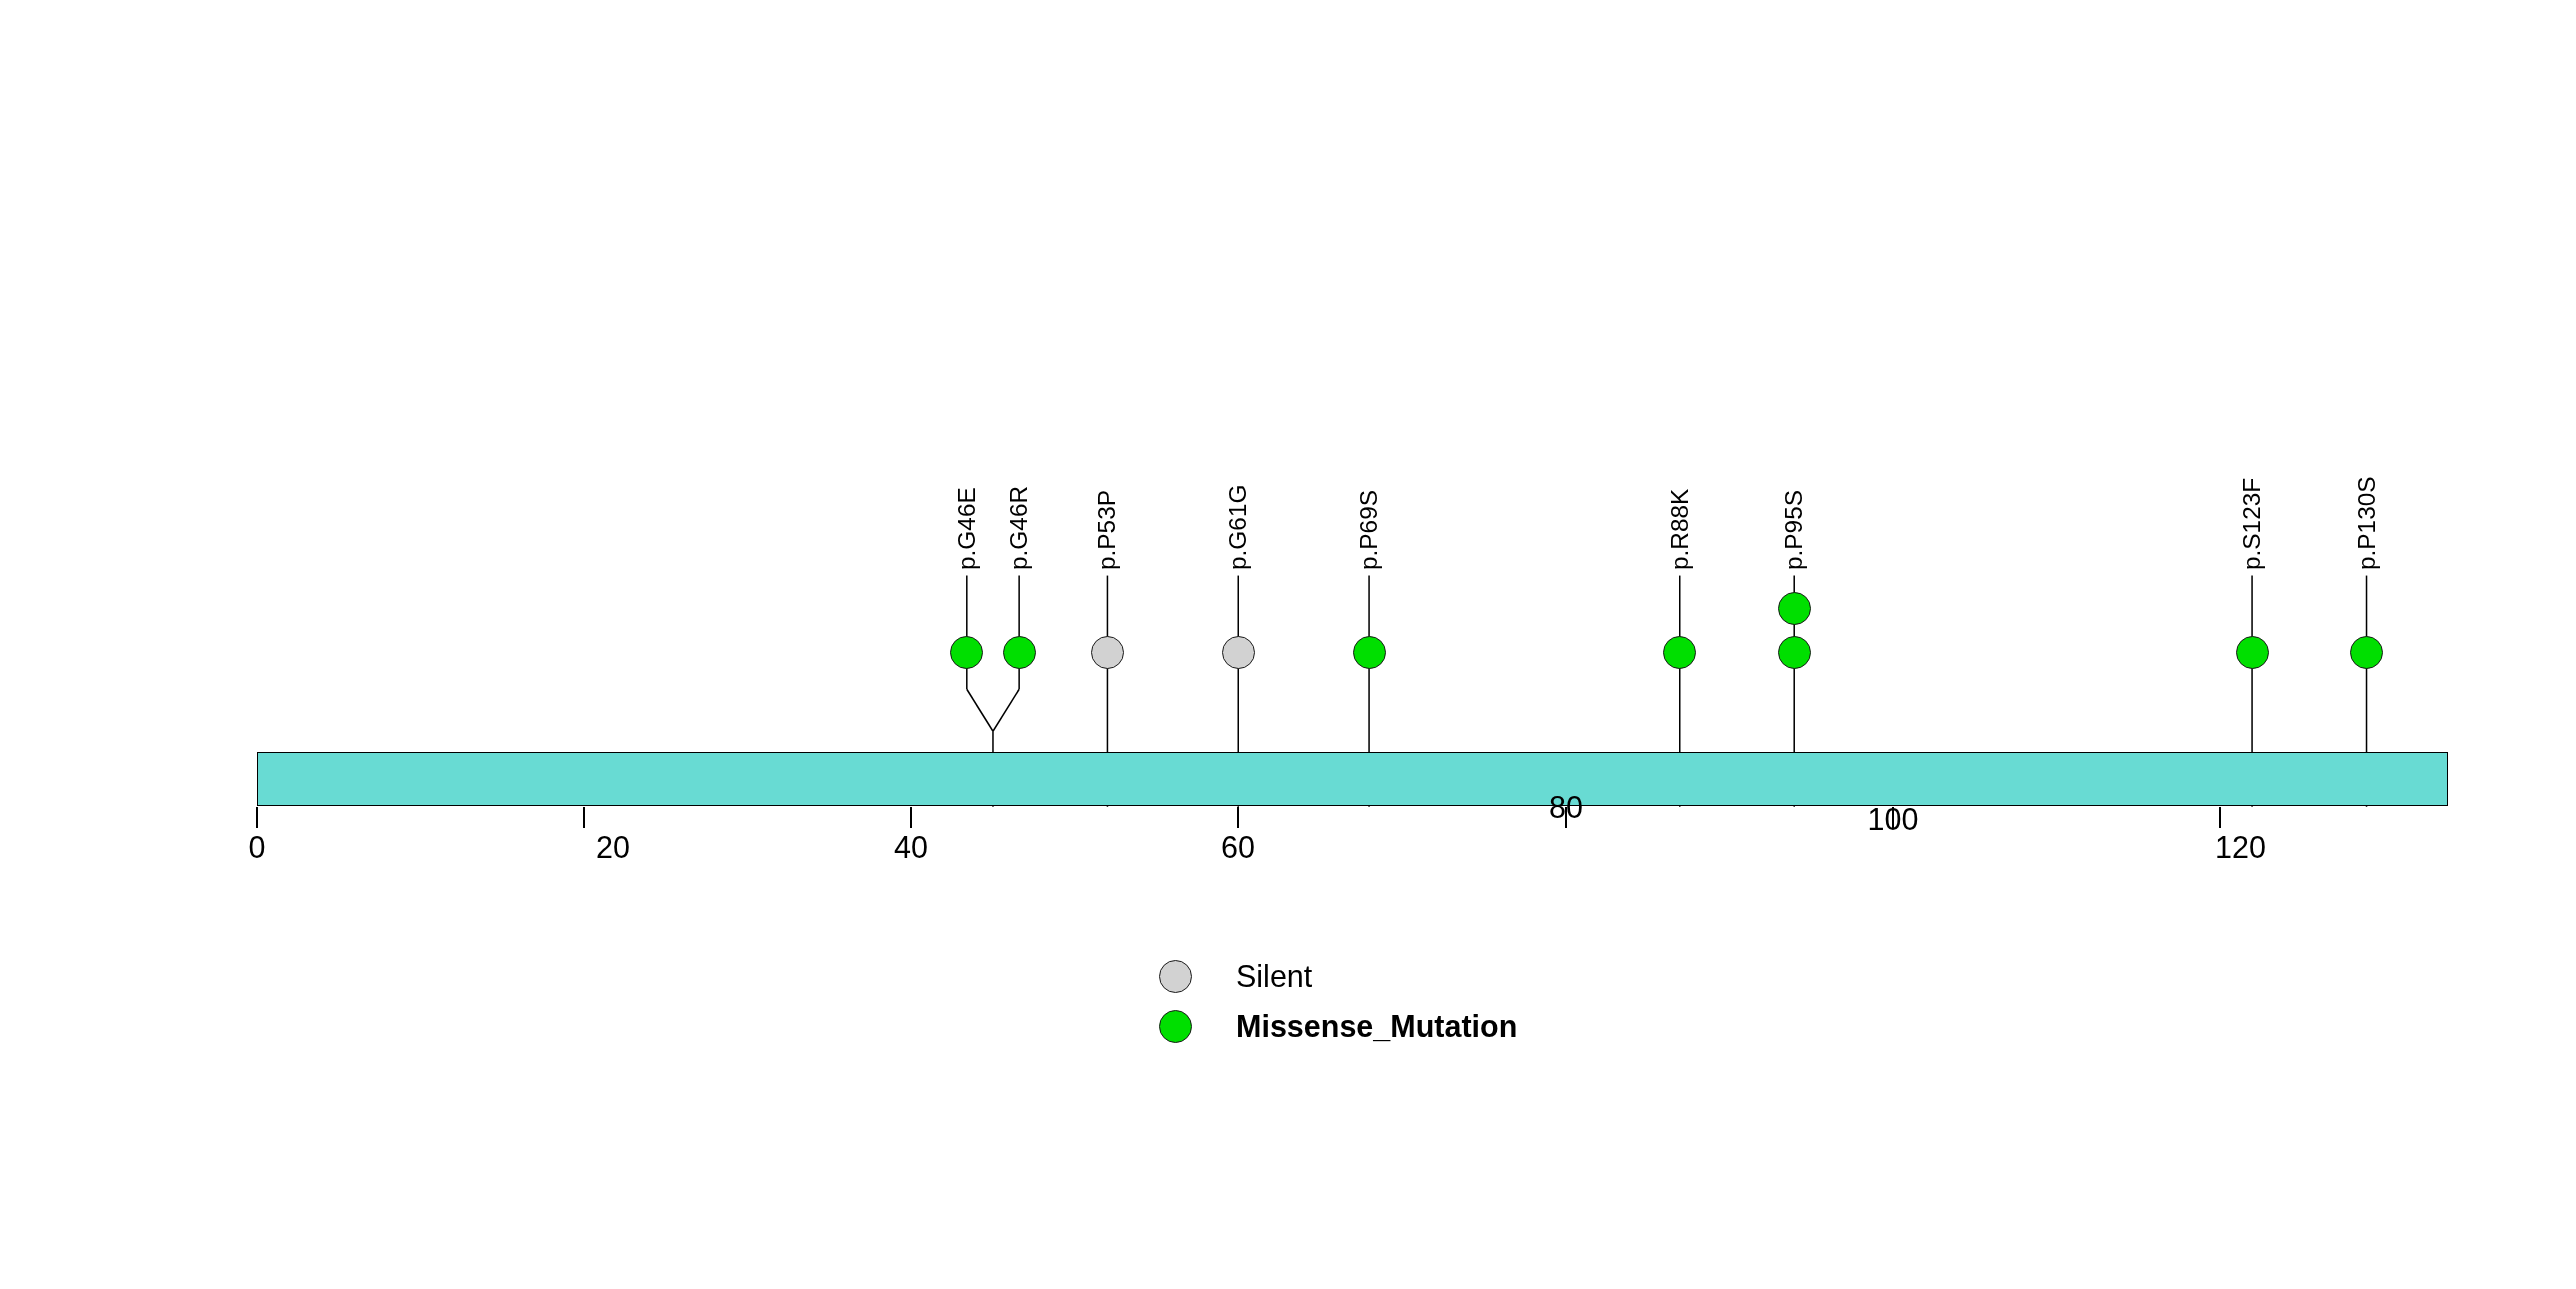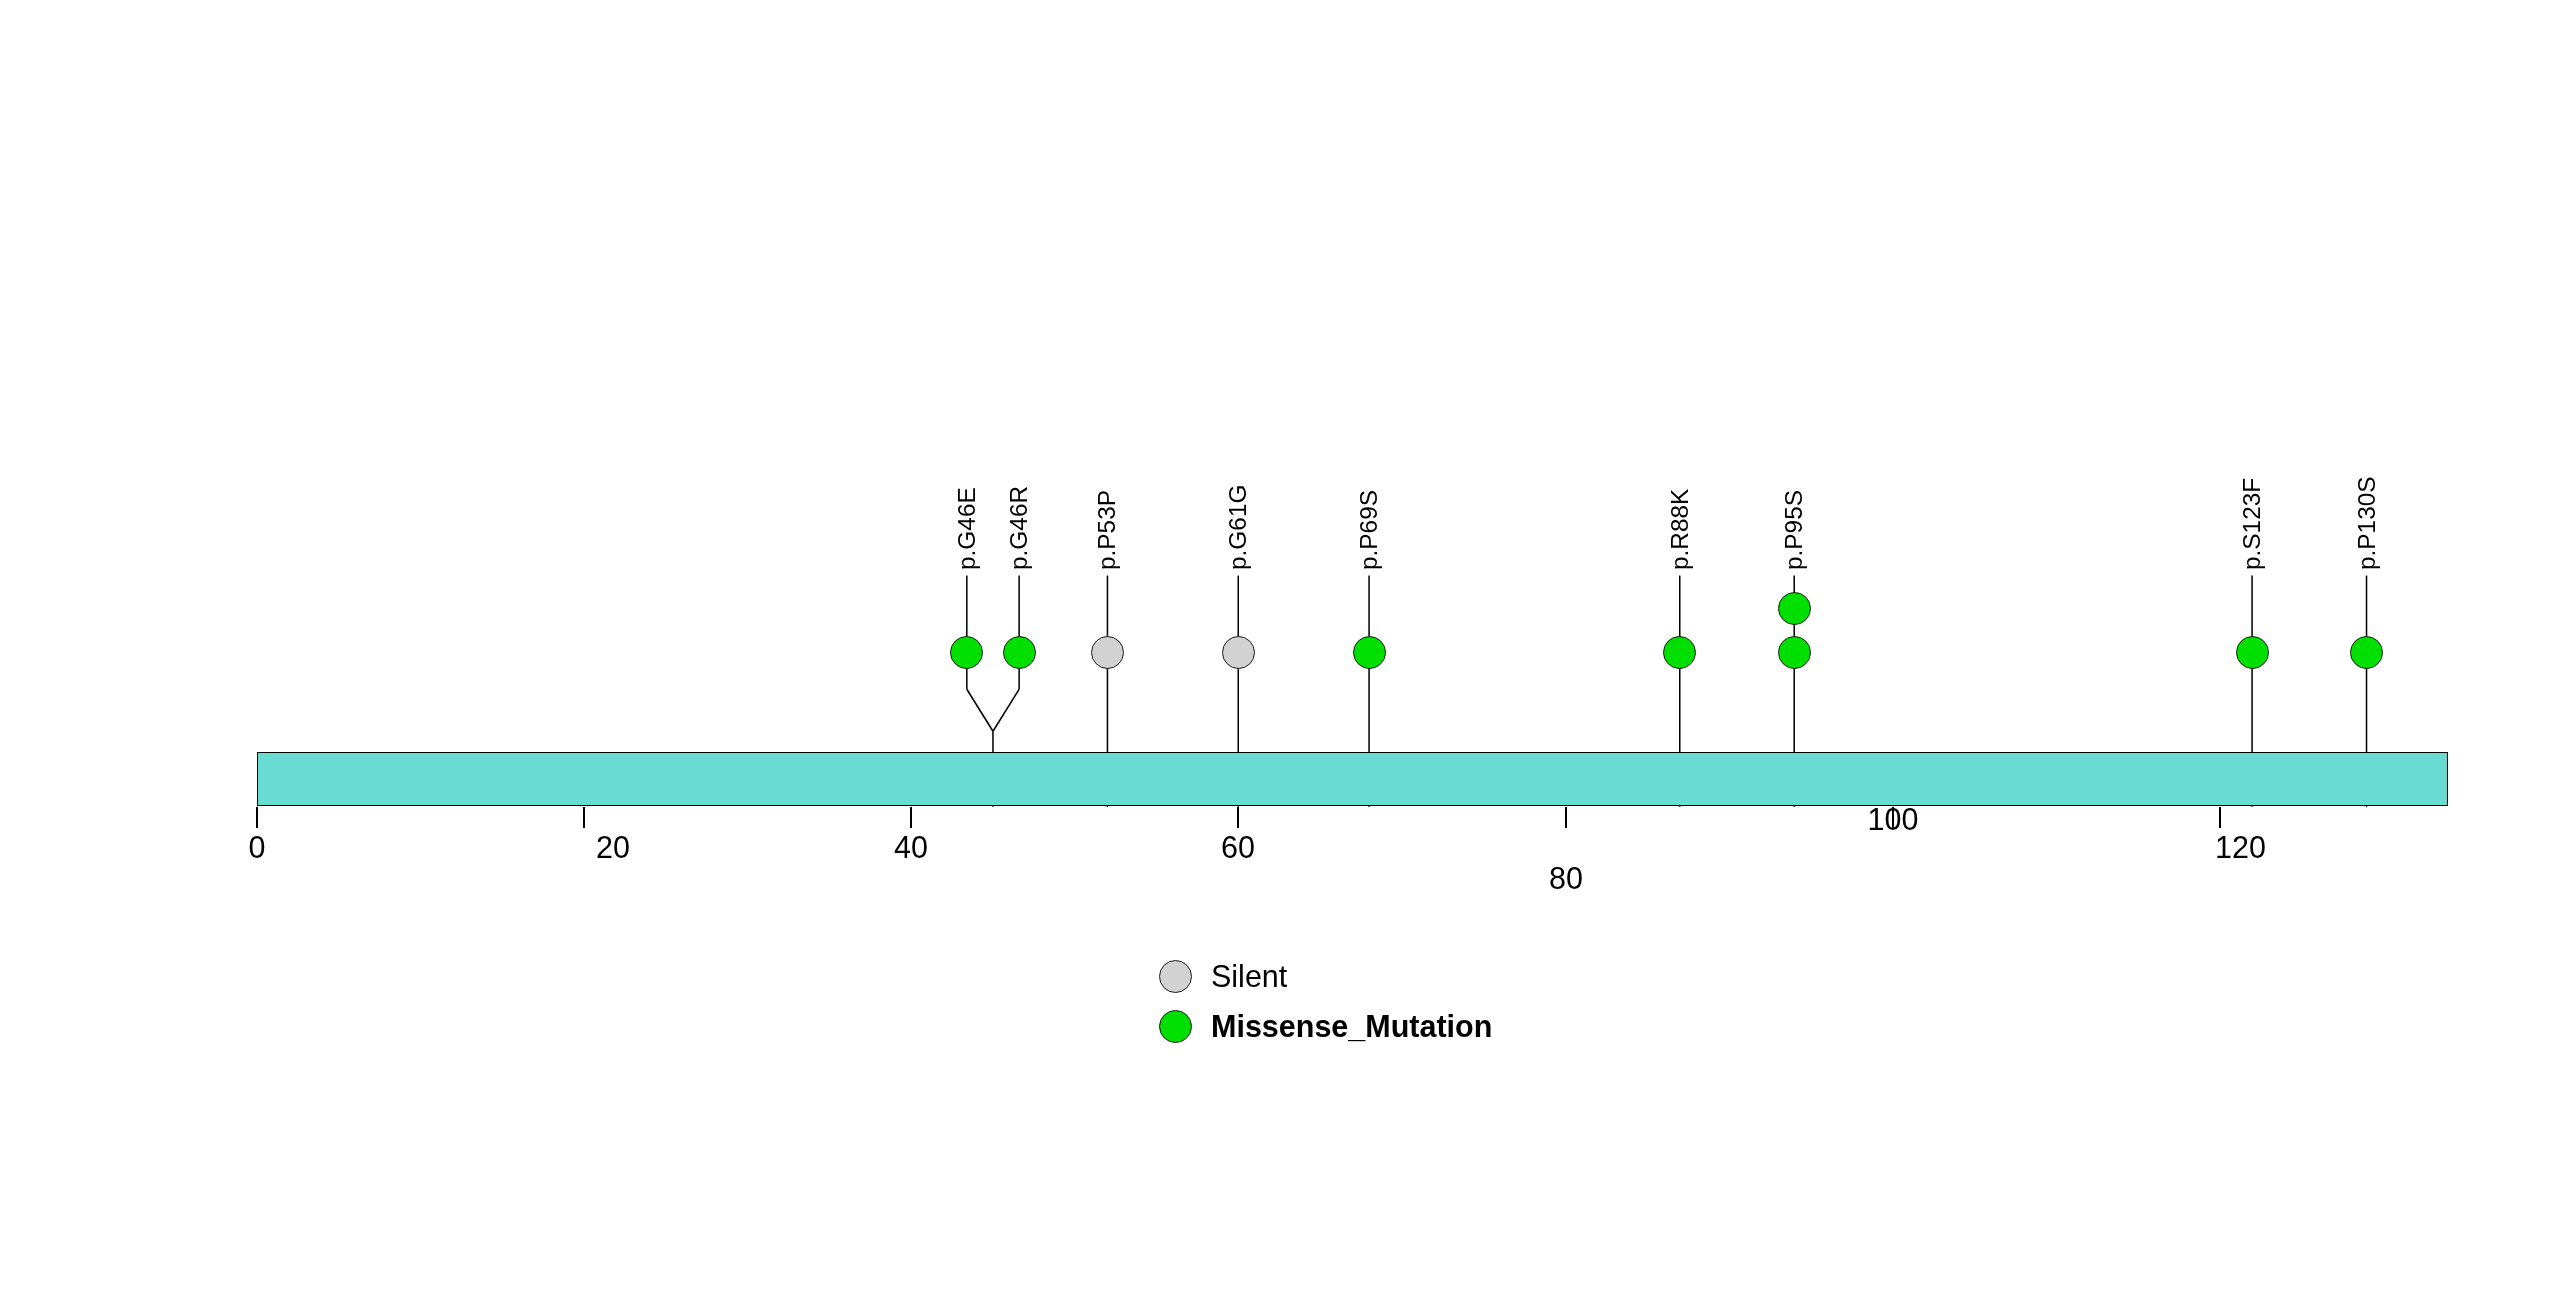--- a/index.html
+++ b/index.html
@@ -47,21 +47,21 @@
     position: absolute;
     width: 92px;
     text-align: center;
     font-size: 30.5px;
     line-height: 30.5px;
   }
   .legend-row {
     position: absolute;
     display: flex;
     align-items: center;
-    gap: 19px;
+    gap: 44px;
     height: 33px;
     justify-content: flex-end;
   }
   .legend-swatch {
     box-sizing: border-box;
     width: 33px; height: 33px;
     border-radius: 50%;
     border: 1.5px solid #1a1a1a;
     flex: 0 0 auto;
   }
@@ -93,21 +93,21 @@
       <div class="protein-bar" style="left: 257px; top: 752px; width: 2191px; height: 54px; background: rgb(104, 219, 211); border-color: rgb(0, 0, 0);"></div>
       <div class="tick-line" style="left: 256px; top: 807px; height: 20.6px;"></div>
       <div class="tick-label" style="left: 211px; top: 832px;">0</div>
       <div class="tick-line" style="left: 583px; top: 807px; height: 20.6px;"></div>
       <div class="tick-label" style="left: 538px; top: 832px; text-align: right;">20</div>
       <div class="tick-line" style="left: 910px; top: 807px; height: 20.6px;"></div>
       <div class="tick-label" style="left: 865px; top: 832px;">40</div>
       <div class="tick-line" style="left: 1237px; top: 807px; height: 20.6px;"></div>
       <div class="tick-label" style="left: 1192px; top: 832px;">60</div>
       <div class="tick-line" style="left: 1565px; top: 807px; height: 20.6px;"></div>
-      <div class="tick-label" style="left: 1520px; top: 863px;">80</div>
+      <div class="tick-label" style="left: 1520px; top: 792px;">80</div>
       <div class="tick-line" style="left: 1892px; top: 807px; height: 20.6px;"></div>
       <div class="tick-label" style="left: 1847px; top: 804px;">100</div>
       <div class="tick-line" style="left: 2219px; top: 807px; height: 20.6px;"></div>
       <div class="tick-label" style="left: 2174px; top: 832px; text-align: right;">120</div>
       <div class="marker" style="left: 950px; top: 636px; background: rgb(0, 223, 0);"></div>
       <div class="mutation-label" style="left: 954px; top: 570px;">p.G46E</div>
       <div class="marker" style="left: 1003px; top: 636px; background: rgb(0, 223, 0);"></div>
       <div class="mutation-label" style="left: 1006px; top: 570px;">p.G46R</div>
       <div class="marker" style="left: 1091px; top: 636px; background: rgb(210, 210, 210);"></div>
       <div class="mutation-label" style="left: 1094px; top: 570px;">p.P53P</div>

